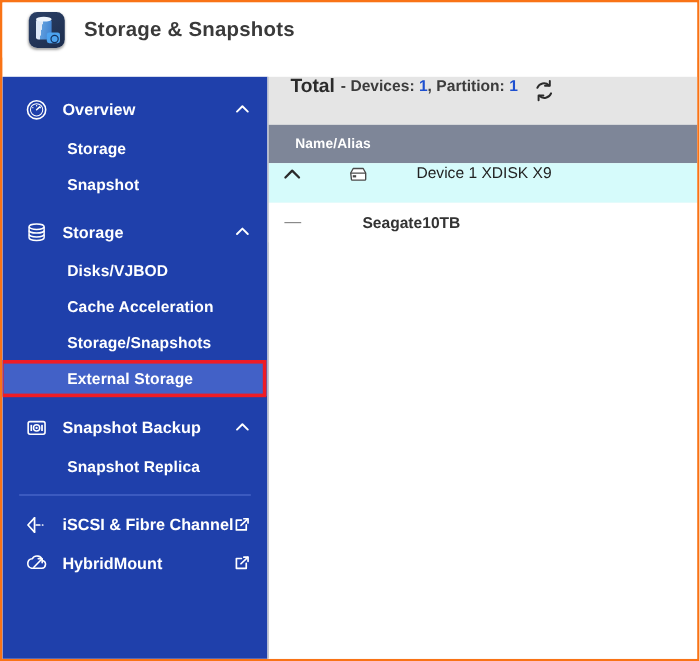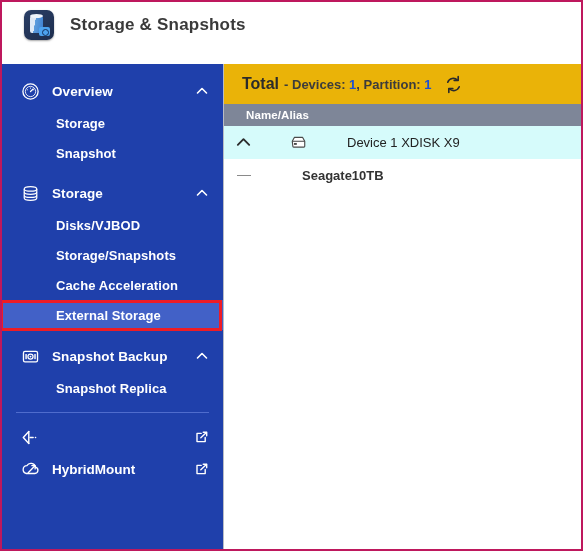--- a/index.html
+++ b/index.html
@@ -10,21 +10,21 @@
     background: #ffffff;
     font-family: "Liberation Sans", sans-serif;
     overflow: hidden;
   }
 
   .app-window {
     position: relative;
     width: 583px;
     height: 551px;
     background: #ffffff;
-    border: 2px solid #be185d;
+    border: 2px solid #f97316;
     overflow: hidden;
   }
 
   
   .titlebar {
     position: absolute;
     left: 0; top: 0;
     width: 579px;
     height: 46px;
     background: #ffffff;
@@ -189,23 +189,22 @@
     flex: 1 1 auto;
     height: 100%;
     background: #ffffff;
     position: relative;
     border-left: 1px solid #b9bcc4;
   }
 
   .total-bar {
     height: 40px;
     display: flex;
-    align-items: center;
     padding-left: 18px;
-    background: #eab308;
+    background: #e5e5e5;
   }
   .total-word {
     font-size: 16px;
     font-weight: bold;
     color: #2b2b2b;
     margin-right: 5px;
   }
   .total-rest {
     font-size: 13px;
     font-weight: bold;
@@ -215,39 +214,39 @@
     color: #1d4fd0;
   }
   .refresh-btn {
     margin-left: 11px;
     width: 22px; height: 22px;
     cursor: pointer;
     display: flex; align-items: center; justify-content: center;
   }
 
   .table-header {
-    height: 22px;
+    height: 32px;
     background: #7e8698;
     display: flex;
     align-items: center;
     padding-left: 22px;
     text-align: center;
   }
   .table-header .col {
     color: #ffffff;
     font-size: 11.5px;
     font-weight: bold;
     letter-spacing: .1px;
   }
 
   .device-row {
     height: 33px;
     background: #d6fbfb;
     display: flex;
-    align-items: center;
+    align-items: flex-start;
     padding-left: 10px;
     cursor: pointer;
     gap: 32px;
   }
   .device-row .twisty {
     width: 18px; height: 18px;
     flex: 0 0 auto;
     display: flex; align-items: center; justify-content: center;
     margin-right: 4px;
   }
@@ -332,22 +331,22 @@
           </svg>
         </span>
         <span class="glabel">Storage</span>
         <span class="chev">
           <svg viewBox="0 0 14 14" width="14" height="14">
             <polyline points="2.5,9 7,4.5 11.5,9" fill="none" stroke="#ffffff" stroke-width="1.6" stroke-linecap="round" stroke-linejoin="round"></polyline>
           </svg>
         </span>
       </div>
       <div class="nav-item">Disks/VJBOD</div>
+      <div class="nav-item">Cache Acceleration</div>
       <div class="nav-item">Storage/Snapshots</div>
-      <div class="nav-item">Cache Acceleration</div>
       <div style="position:relative;">
         <div class="nav-item selected">External Storage</div>
         <div class="highlight-box" style="left:-2px;top:0;"></div>
       </div>
 
       <div class="nav-group-header" style="margin-top:9px;">
         <span class="gicon">
           <svg viewBox="0 0 20 20" width="19" height="19">
             <rect x="2.6" y="4.6" width="14.8" height="11" rx="1.6" fill="none" stroke="#ffffff" stroke-width="1.4"></rect>
             <circle cx="10" cy="10.1" r="2.7" fill="none" stroke="#ffffff" stroke-width="1.3"></circle>
@@ -368,20 +367,21 @@
       <div class="nav-divider"></div>
 
       <div class="nav-link-row">
         <span class="gicon">
           <svg viewBox="0 0 20 20" width="19" height="19">
             <polyline points="8.2,3.8 2.4,10 8.2,16.2" fill="none" stroke="#ffffff" stroke-width="1.5" stroke-linecap="round" stroke-linejoin="round"></polyline>
             <line x1="8.2" y1="3.8" x2="8.2" y2="16.2" stroke="#ffffff" stroke-width="1.5" stroke-linecap="round"></line>
             <line x1="9.6" y1="10" x2="15.4" y2="10" stroke="#ffffff" stroke-width="1.5" stroke-linecap="round" stroke-dasharray="3.2 2.4"></line>
           </svg>
         </span>
+        <span class="glabel">iSCSI &amp; Fibre Channel</span>
         <span class="extlink">
           <svg viewBox="0 0 14 14" width="14" height="14">
             <path d="M2 3.4 h4.2 M2 3.4 v8.2 h8.2 v-4.2" fill="none" stroke="#ffffff" stroke-width="1.4" stroke-linecap="round" stroke-linejoin="round"></path>
             <line x1="5.8" y1="7.8" x2="11.4" y2="2.4" stroke="#ffffff" stroke-width="1.4" stroke-linecap="round"></line>
             <polyline points="8.2,2.3 11.7,2.3 11.7,5.8" fill="none" stroke="#ffffff" stroke-width="1.4" stroke-linecap="round" stroke-linejoin="round"></polyline>
           </svg>
         </span>
       </div>
 
       <div class="nav-link-row">

